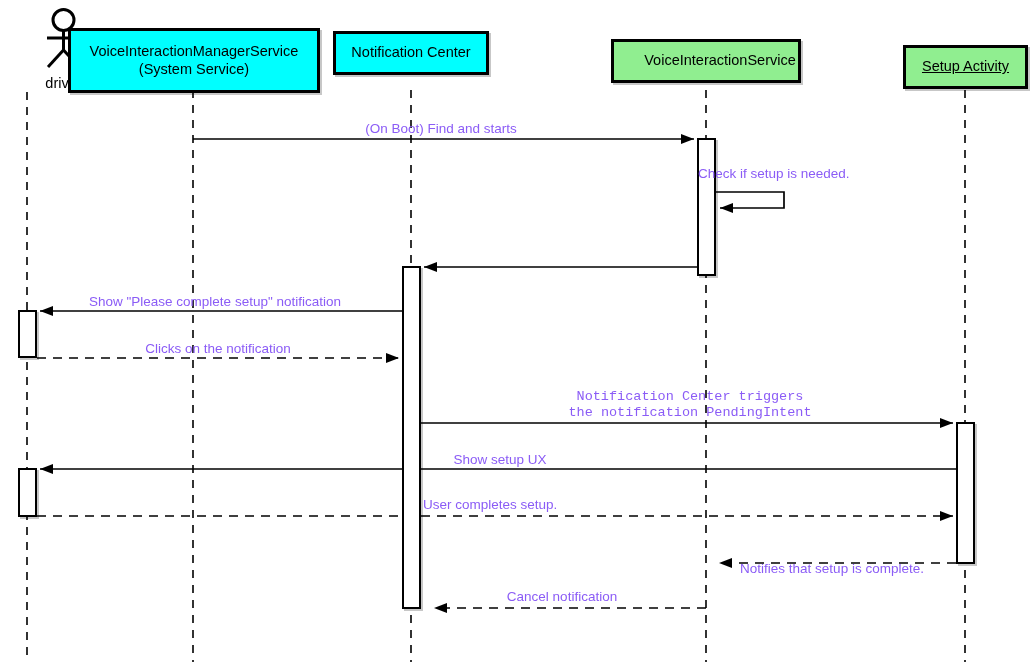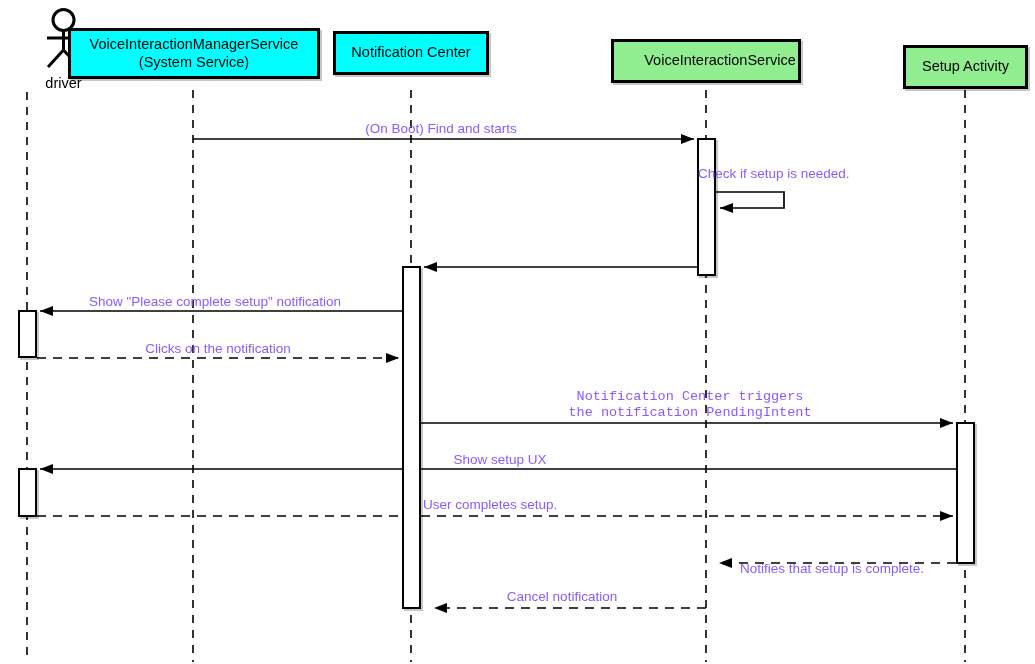--- a/index.html
+++ b/index.html
@@ -123,34 +123,34 @@
     <svg width="55" height="62" viewBox="0 0 55 62" xmlns="http://www.w3.org/2000/svg">
       <circle cx="27.5" cy="12" r="10.5" fill="none" stroke="#000" stroke-width="3"></circle>
       <line x1="27.5" y1="23" x2="27.5" y2="44" stroke="#000" stroke-width="3"></line>
       <line x1="11" y1="30" x2="44" y2="30" stroke="#000" stroke-width="3"></line>
       <line x1="27.5" y1="42" x2="12" y2="59" stroke="#000" stroke-width="3"></line>
       <line x1="27.5" y1="42" x2="43" y2="59" stroke="#000" stroke-width="3"></line>
     </svg>
     <div class="actor-name">driver</div>
   </div>
 
-  <div class="participant cyan" style="left:68px; top:28px; width:252px; height:51px;">
+  <div class="participant cyan" style="left:68px; top:28px; width:252px; height:65px;">
     <span class="plabel">VoiceInteractionManagerService
 (System Service)</span>
   </div>
 
   <div class="participant cyan" style="left:333px; top:31px; width:156px; height:44px;">
     <span class="plabel">Notification Center</span>
   </div>
 
   <div class="participant green" style="left:611px; top:39px; width:190px; height:44px;padding-left:28px;">
     <span class="plabel">VoiceInteractionService</span>
   </div>
 
-  <div class="participant green" style="left:903px; top:45px; width:125px; height:44px;">
+  <div class="participant green" style="left:903px; top:45px; width:125px; height:44px;text-decoration:underline;">
     <span class="plabel">Setup Activity</span>
   </div>
 
   <div class="activation" style="left:18px; top:310px; width:19px; height:48px;"></div>
   <div class="activation" style="left:18px; top:468px; width:19px; height:49px;"></div>
   <div class="activation" style="left:402px; top:266px; width:19px; height:343px;"></div>
   <div class="activation" style="left:697px; top:138px; width:19px; height:138px;"></div>
   <div class="activation" style="left:956px; top:422px; width:19px; height:142px;"></div>
 
   <div class="msg-label center" style="left:441px; top:121px;">(On Boot) Find and starts</div>

